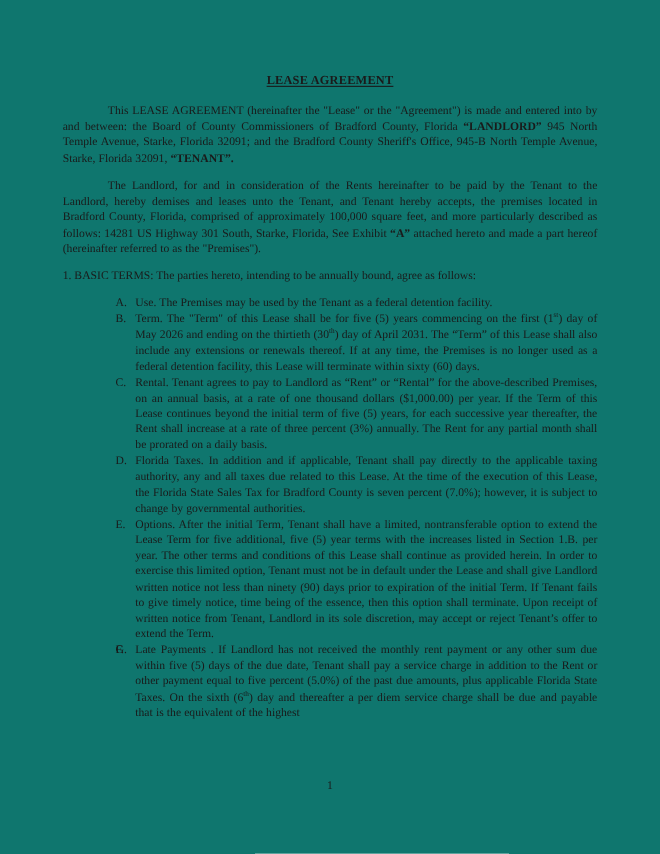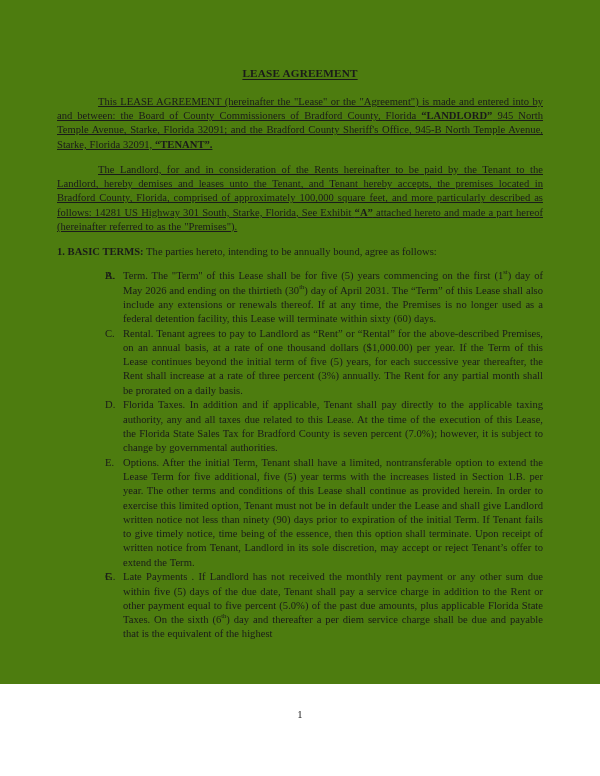--- a/index.html
+++ b/index.html
@@ -11,24 +11,24 @@
     width: 600px;
     height: 776px;
     font-family: "Liberation Serif", "DejaVu Serif", serif;
     color: #1a1a1a;
     position: relative;
     overflow: hidden;
   }
   .page {
     position: relative;
     width: 600px;
-    height: 684px;
+    height: 776px;
     box-sizing: border-box;
     padding: 0;
-    background: #4d7c0f;
+    background: #0f766e;
   }
   .doc-body {
     position: absolute;
     left: 57px;
     top: 66px;
     width: 486px;
   }
   .doc-title {
     text-align: center;
     font-weight: bold;
@@ -40,31 +40,30 @@
     line-height: 1.25;
   }
   .para {
     font-size: 10.6px;
     line-height: 1.345;
     text-align: justify;
     text-justify: inter-word;
     margin: 0 0 11px 0;
     text-indent: 41px;
     word-spacing: 0.2px;
-    text-decoration: underline;
   }
   .section-head {
     font-size: 10.6px;
     line-height: 1.345;
     text-align: justify;
     margin: 0 0 10px 0;
     text-indent: 0;
   }
   .section-head .lead {
-    font-weight: bold;
+    font-weight: normal;
   }
   ol.terms {
     list-style: none;
     margin: 0;
     padding: 0;
   }
   ol.terms > li {
     position: relative;
     font-size: 10.6px;
     line-height: 1.345;
@@ -112,20 +111,21 @@
 
     <p class="para"><span>This LEASE AGREEMENT (hereinafter the "Lease" or the "Agreement") is made and entered into by and between: the Board of County Commissioners of Bradford County, Florida <b>“LANDLORD”</b> 945 North Temple Avenue, Starke, Florida 32091; and the Bradford County Sheriff's Office, 945-B North Temple Avenue, Starke, Florida 32091, <b>“TENANT”.</b></span></p>
 
     <p class="para"><span>The Landlord, for and in consideration of the Rents hereinafter to be paid by the Tenant to the Landlord, hereby demises and leases unto the Tenant, and Tenant hereby accepts, the premises located in Bradford County, Florida, comprised of approximately 100,000 square feet, and more particularly described as follows: 14281 US Highway 301 South, Starke, Florida, See Exhibit <b>“A”</b> attached hereto and made a part hereof (hereinafter referred to as the "Premises").</span></p>
 
     <p class="section-head"><span class="lead">1. BASIC TERMS:</span> <span>The parties hereto, intending to be annually bound, agree as follows:</span></p>
 
     <ol class="terms">
         <li>
           <span class="marker">A.</span>
+          <span class="item-text">Use. The Premises may be used by the Tenant as a federal detention facility.</span>
         </li>
         <li>
           <span class="marker">B.</span>
           <span class="item-text">Term. The "Term" of this Lease shall be for five (5) years commencing on the first (1<sup>st</sup>) day of May 2026 and ending on the thirtieth (30<sup>th</sup>) day of April 2031. The “Term” of this Lease shall also include any extensions or renewals thereof. If at any time, the Premises is no longer used as a federal detention facility, this Lease will terminate within sixty (60) days.</span>
         </li>
         <li>
           <span class="marker">C.</span>
           <span class="item-text">Rental. Tenant agrees to pay to Landlord as “Rent” or “Rental” for the above-described Premises, on an annual basis, at a rate of one thousand dollars ($1,000.00) per year. If the Term of this Lease continues beyond the initial term of five (5) years, for each successive year thereafter, the Rent shall increase at a rate of three percent (3%) annually. The Rent for any partial month shall be prorated on a daily basis.</span>
         </li>
         <li>

